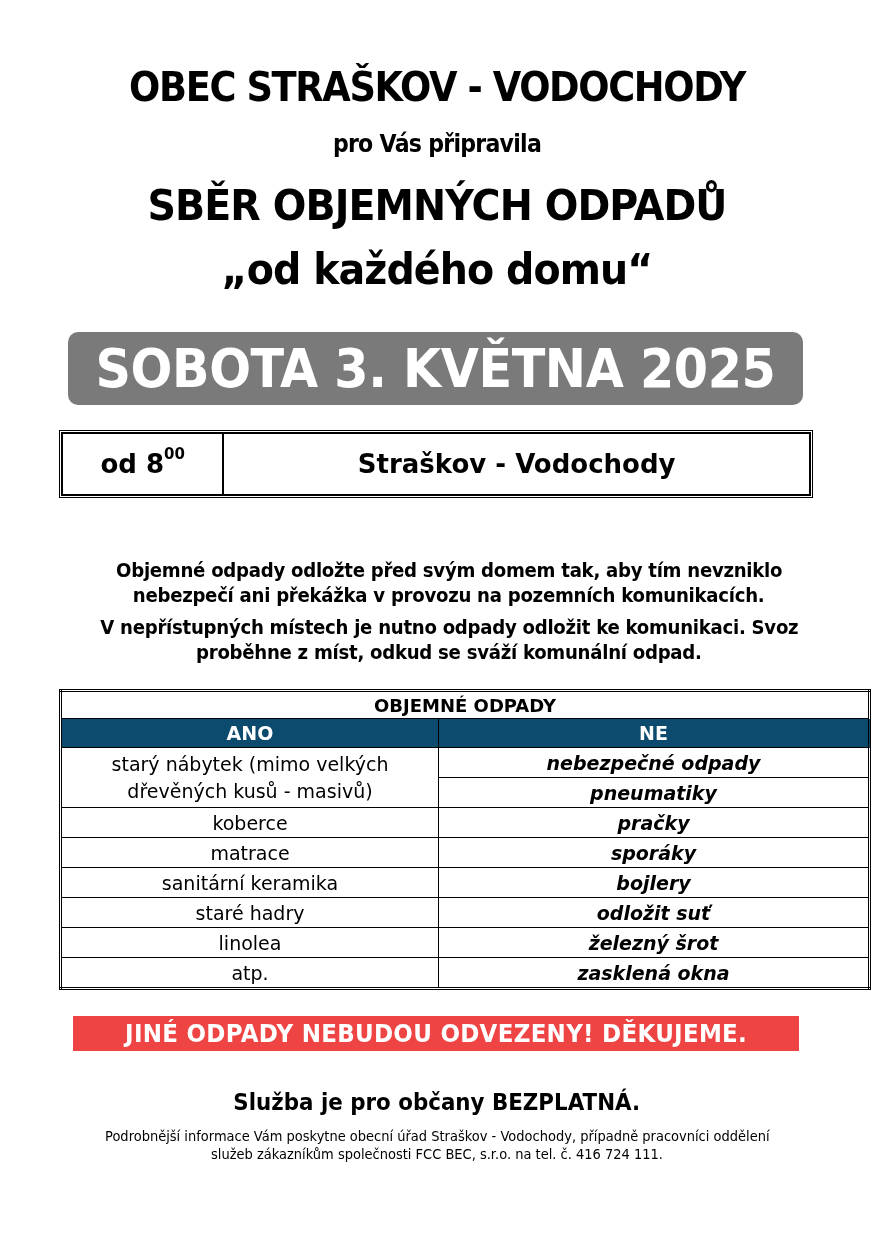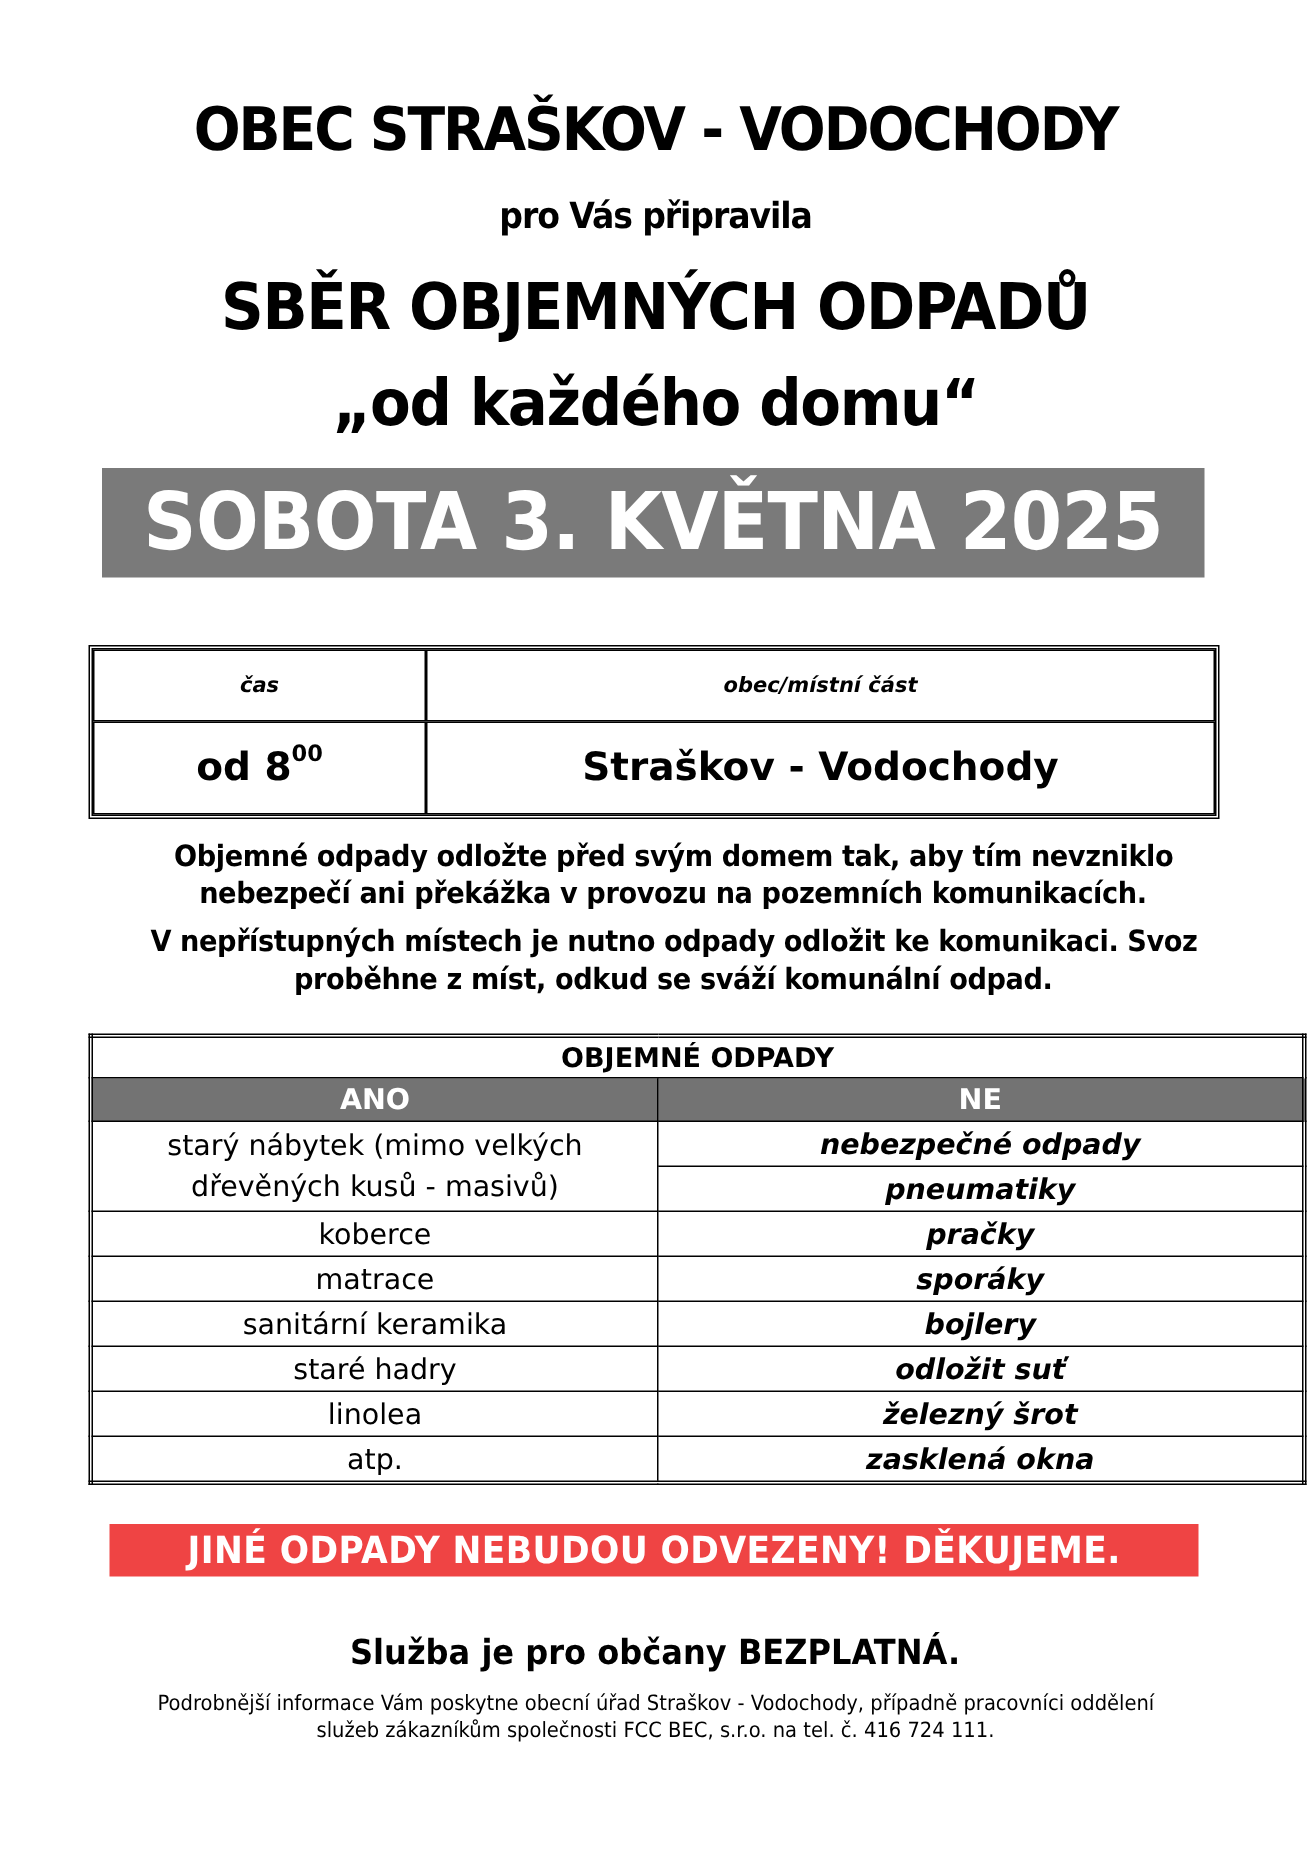--- a/index.html
+++ b/index.html
@@ -3,37 +3,37 @@
 <meta charset="utf-8">
 <style>
   html, body { margin:0; padding:0; background:#ffffff; }
   body { width:874px; height:1240px; position:relative; overflow:hidden;
          font-family:"DejaVu Sans", sans-serif; color:#000; }
   .center { position:absolute; left:0; width:874px; text-align:center; }
   .title1 { top:64px; font-size:40px; font-weight:bold; letter-spacing:-1.5px; transform:scaleX(0.92); }
   .subtitle { top:130px; font-size:24px; font-weight:bold; letter-spacing:-0.8px; transform:scaleX(0.92); }
   .title2 { top:180px; font-size:43px; font-weight:bold; letter-spacing:-1px; transform:scaleX(0.92); }
   .title3 { top:244px; font-size:43px; font-weight:bold; letter-spacing:-1px; transform:scaleX(0.92); }
-  .datebox { position:absolute; left:68px; top:312px; width:735px; height:73px; background:#7a7a7a;
+  .datebox { position:absolute; left:68px; top:332px; width:735px; height:73px; background:#7a7a7a;
              color:#ffffff; font-size:53px; font-weight:bold; text-align:center; line-height:73px;
-             letter-spacing:-0.5px; }
+             letter-spacing:-0.5px;border-radius:10px; }
   .datebox span { display:inline-block; transform:scaleX(0.93); }
   table.sched { position:absolute; left:59px; top:430px; width:754px; border-collapse:separate;
                 border:3px double #000; border-spacing:0; }
   table.sched td { border:1px solid #000; text-align:center; }
   table.sched tr.h td { height:44px; font-style:italic; font-weight:bold; font-size:14px; }
   table.sched tr.b td { height:58px; font-weight:bold; font-size:26px; }
   sup { font-size:15px; vertical-align:top; position:relative; top:-4px; }
   .para { font-size:19.5px; font-weight:bold; line-height:25px; letter-spacing:-0.3px;margin-left:12px; }
   .para span { display:inline-block; transform:scaleX(0.93); }
   table.waste { position:absolute; left:59px; top:689px; width:812px; border-collapse:collapse;
                 border:3px double #000; }
   table.waste td { border:1px solid #000; text-align:center; font-size:19px; height:29px; padding:0; }
   table.waste .cap td { font-weight:bold; font-size:18px; height:26px; }
-  table.waste .hdr td { background:#737373; color:#fff; font-weight:bold; font-size:19px; height:28px; }
+  table.waste .hdr td { background:#0c4a6e; color:#fff; font-weight:bold; font-size:19px; height:28px; }
   table.waste td.ne { font-weight:bold; font-style:italic;margin-left:19px; }
   table.waste td.ano { line-height:27px; }
   .warn { position:absolute; left:73px; top:1016px; width:726px; height:35px; background:#ef4444; color:#fff;
           font-weight:bold; font-size:25px; text-align:center; line-height:35px; letter-spacing:0.3px; }
   .warn span { display:inline-block; transform:scaleX(0.92); }
   .free { top:1089px; font-size:23px; font-weight:bold; }
   .free span, .foot span { display:inline-block; transform:scaleX(0.93); }
   .foot { top:1127px; font-size:14px; line-height:18px; }
 </style>
 </head>
@@ -43,24 +43,20 @@
 <div class="center subtitle">pro Vás připravila</div>
 <div class="center title2">SBĚR OBJEMNÝCH ODPADŮ</div>
 <div class="center title3">„od každého domu“</div>
 
 <div class="datebox">
   <span>SOBOTA 3. KVĚTNA 2025</span>
 </div>
 
 <table class="sched">
   <tbody>
-      <tr class="h">
-    <td style="width:218px">čas</td>
-    <td>obec/místní část</td>
-  </tr>
   <tr class="b">
     <td><span>od 8</span><sup>00</sup></td>
     <td>Straškov - Vodochody</td>
   </tr>
 </tbody>
   </table>
 
 <div class="center para" style="top:558px">
   <span>Objemné odpady odložte před svým domem tak, aby tím nevzniklo</span><br>
   <span>nebezpečí ani překážka v provozu na pozemních komunikacích.</span>

